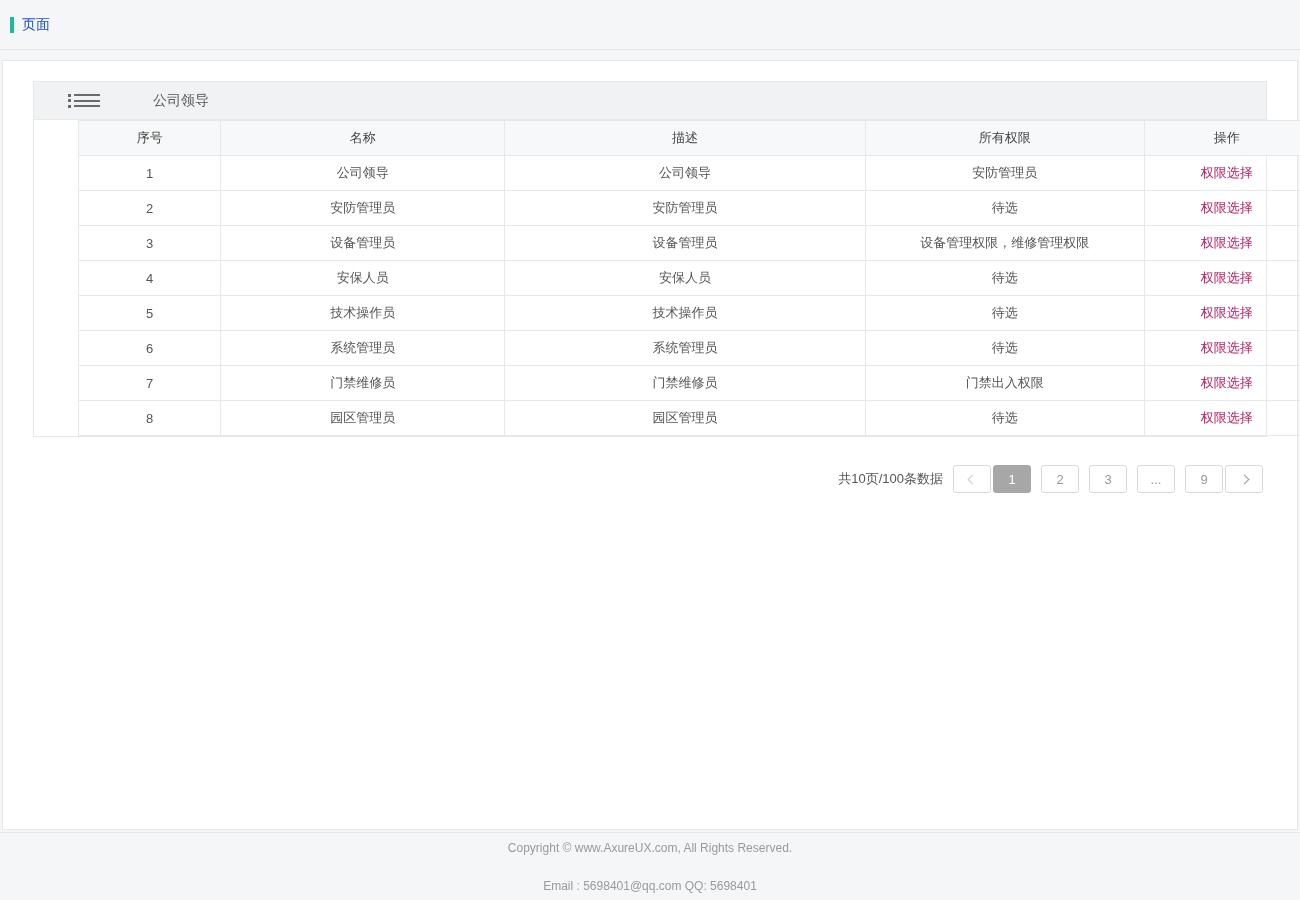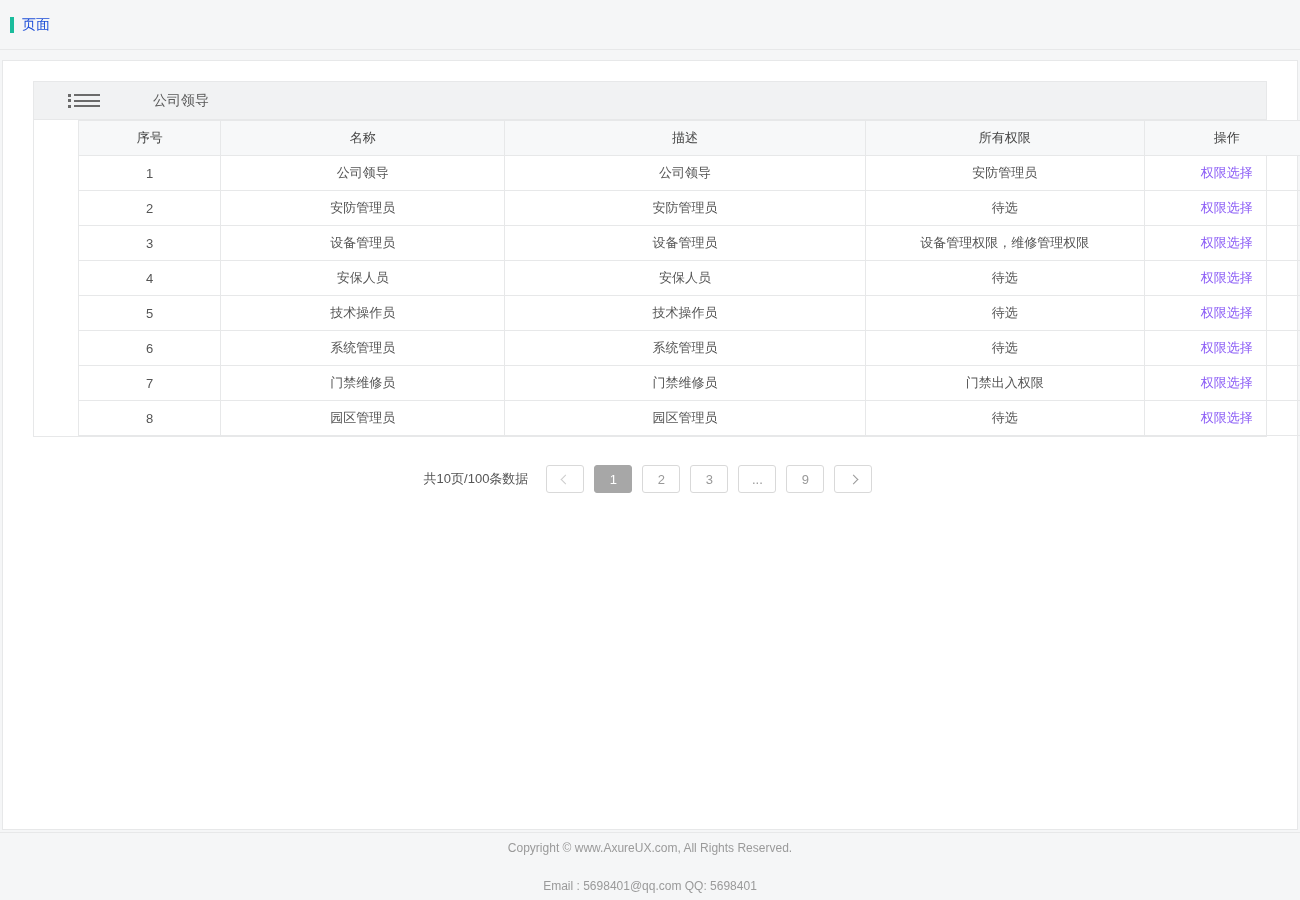--- a/index.html
+++ b/index.html
@@ -100,29 +100,29 @@
     }
     th {
       color: #444;
     }
     .col-seq { width: 148px; }
     .col-name { width: 296px; }
     .col-desc { width: 376px; font-family: Liberation Mono, monospace; }
     .col-perm { width: 290px; }
     .col-op { width: 172px; }
     .op-link {
-      color: #8b5cf6;
+      color: #be185d;
       cursor: pointer;
     }
     .pagination {
       display: flex;
       align-items: center;
-      justify-content: center;
+      justify-content: flex-end;
       margin-top: 28px;
-      gap: 10px;
+      gap: 2px;
       padding-right: 4px;
     }
     .page-info {
       color: #555;
       font-size: 13px;
       margin-right: 8px;
     }
     .page-btn {
       min-width: 38px;
       height: 28px;

